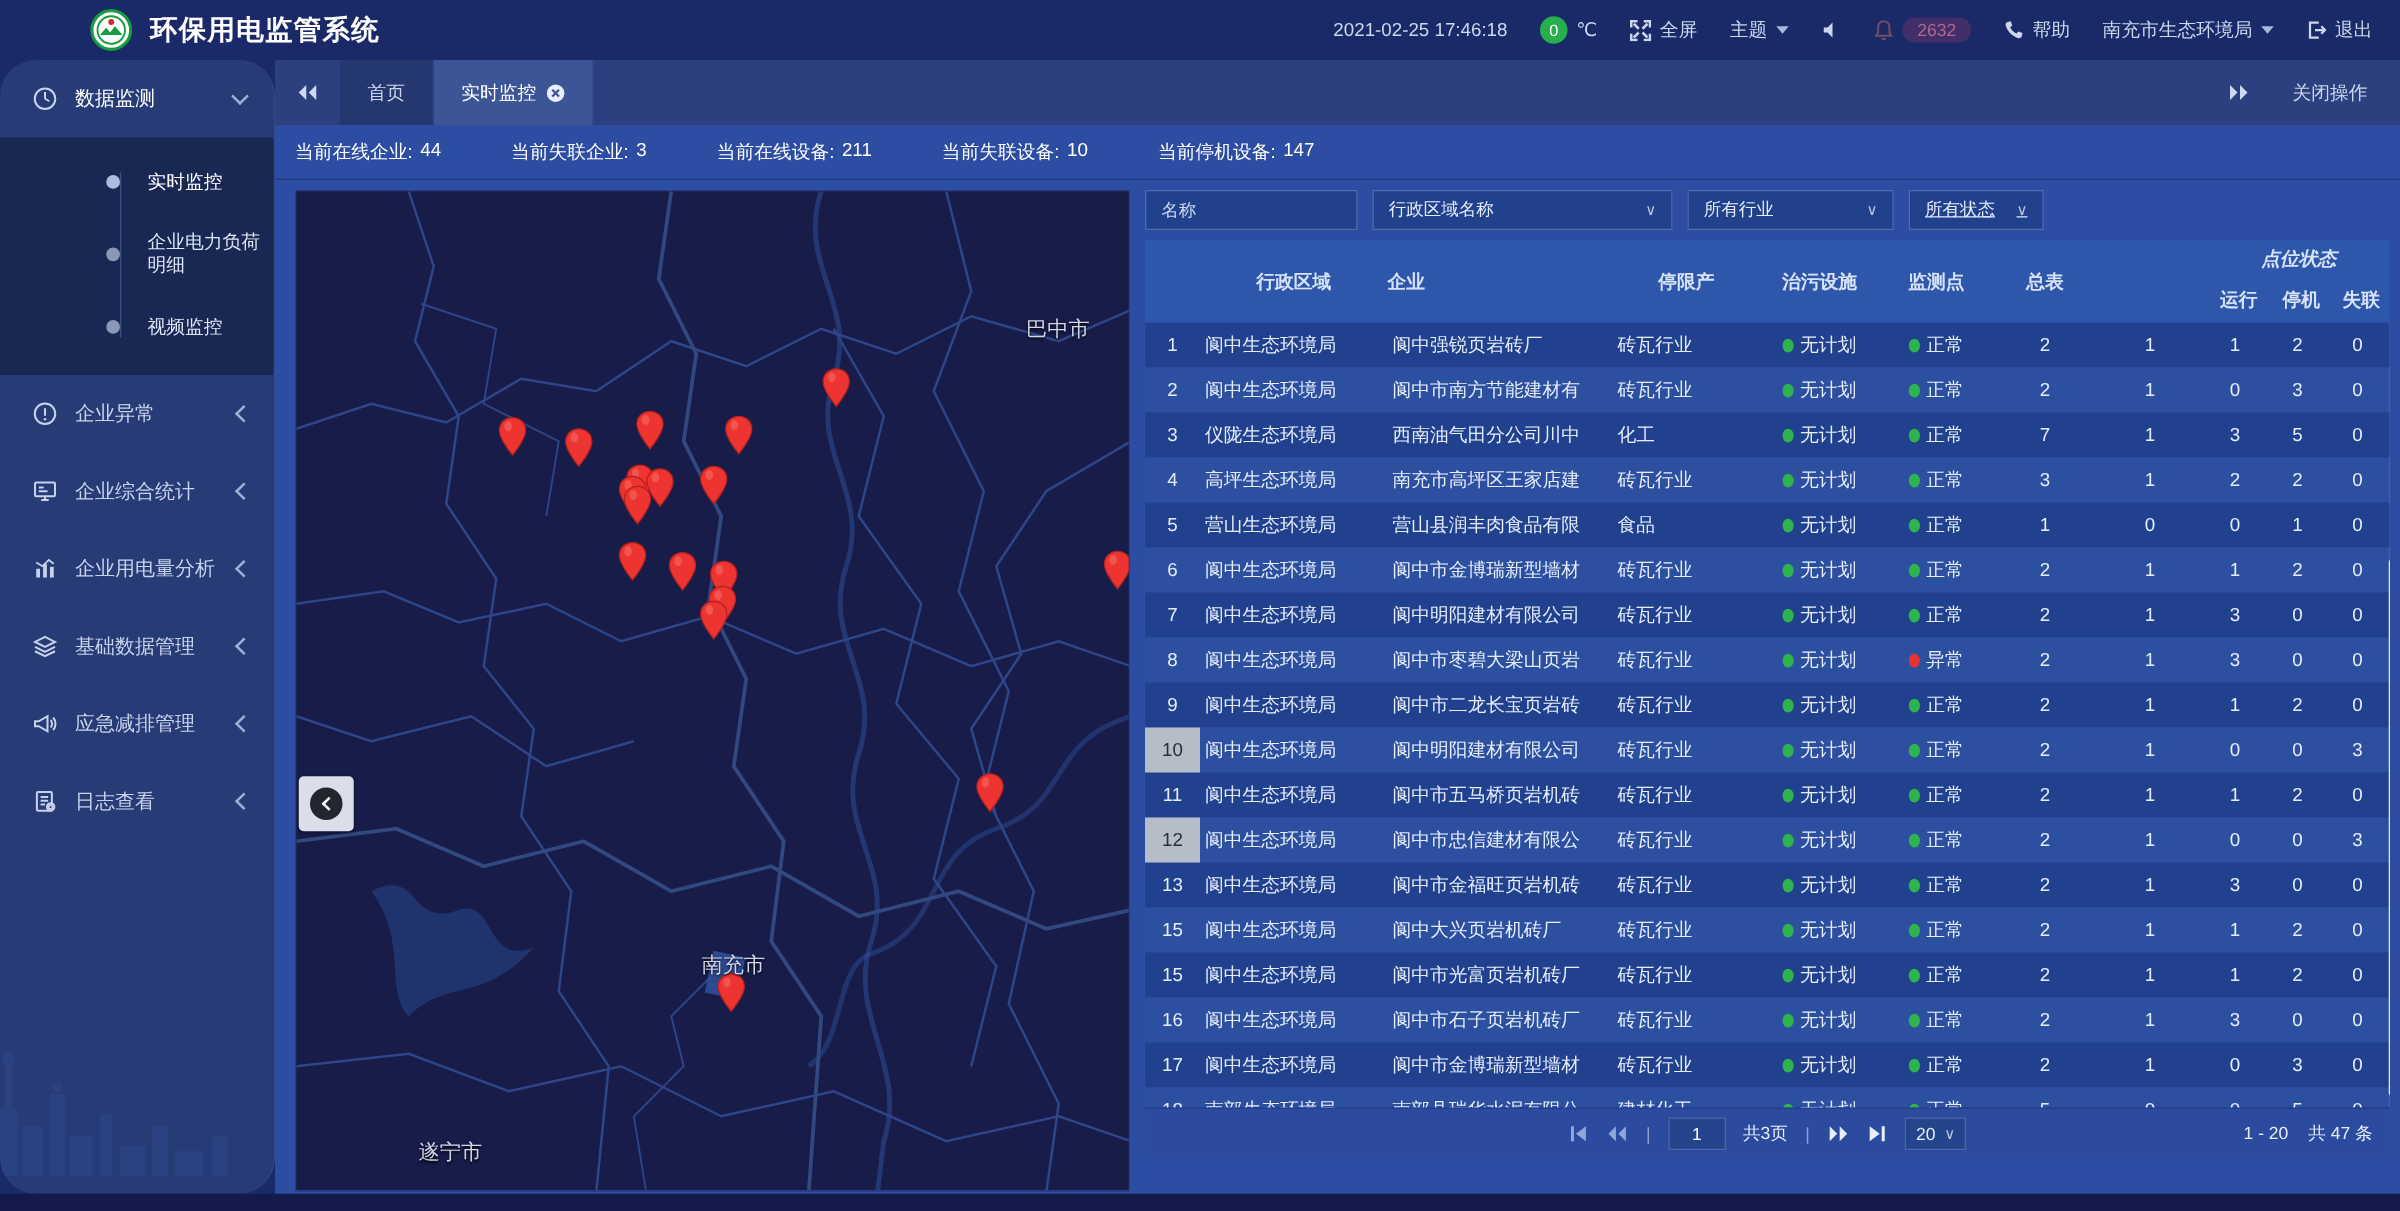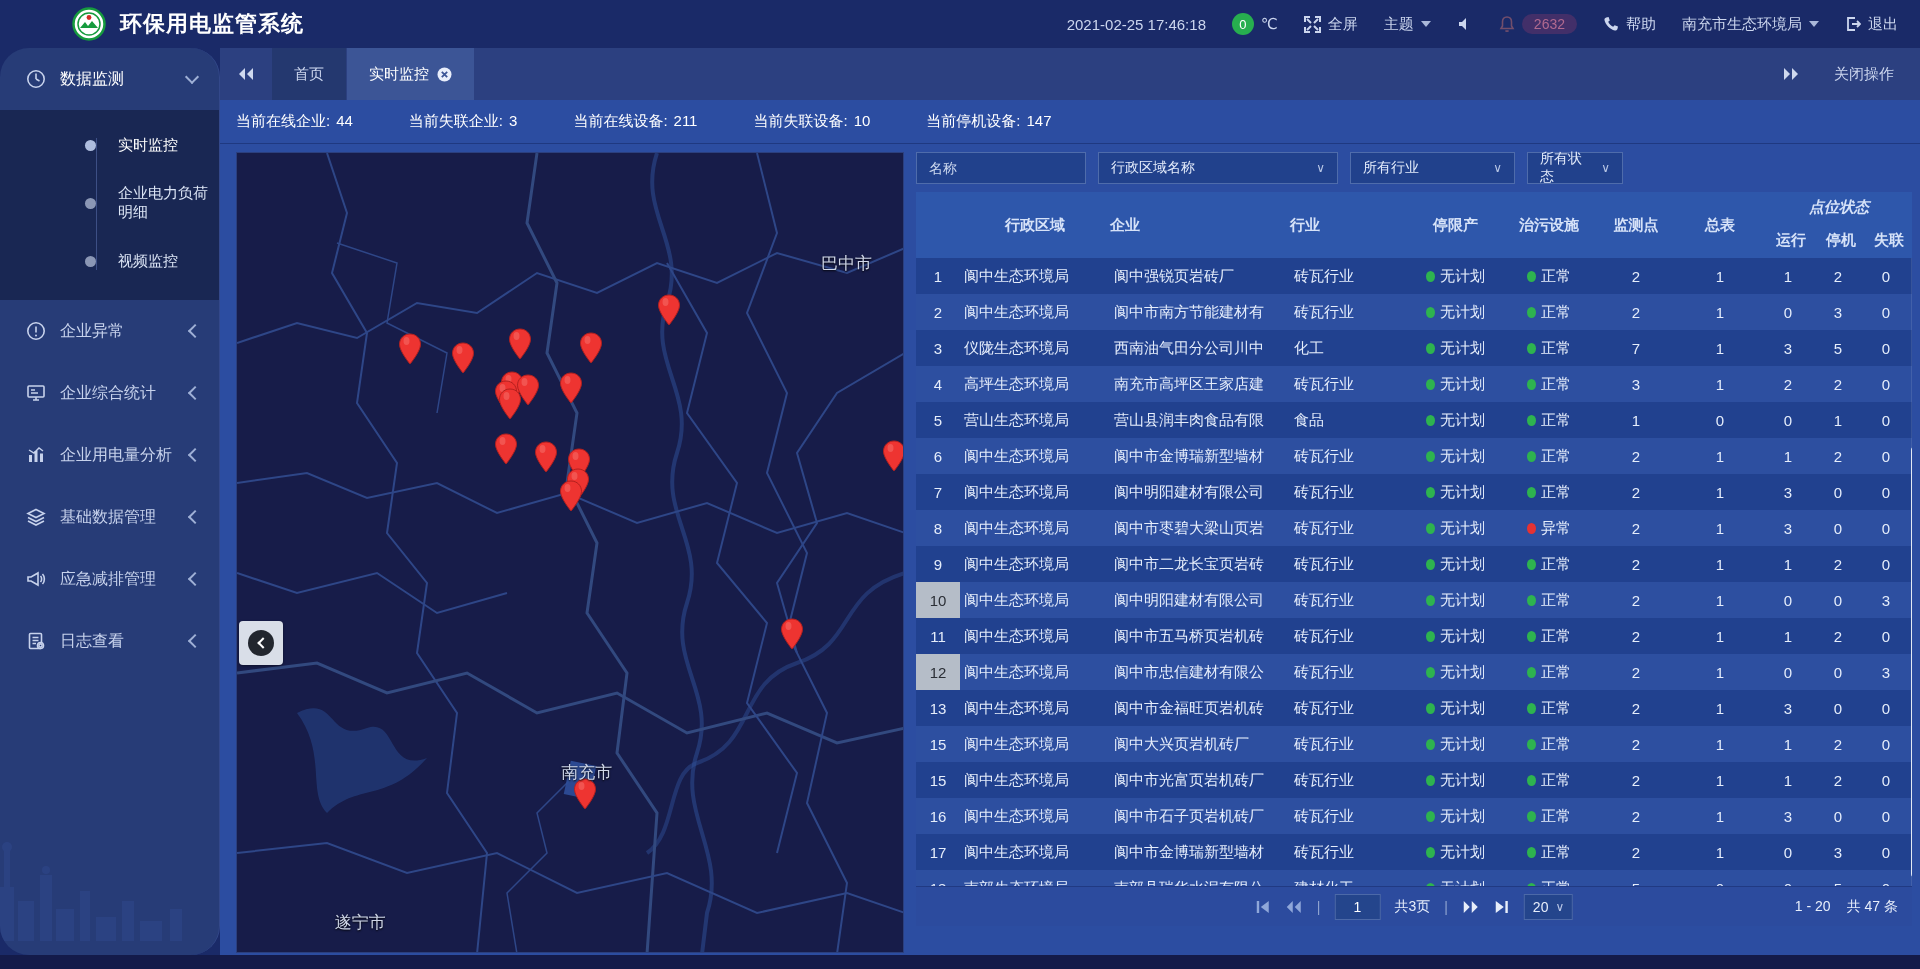--- a/index.html
+++ b/index.html
@@ -56,21 +56,21 @@
   .collapse-circle .chev { border-color:#fff; width:8px; height:8px; }
 
   
   .rpanel { position:relative; flex:1; height:803px; }
   .filters { display:flex; gap:12px; height:32px; margin-bottom:8px; }
   .f-ctl { background:#21418c; border:1px solid #4f6cab; color:#e4ecfb; font-size:14px; height:32px; display:flex; align-items:center; padding:0 12px; gap:10px; }
   .f-input { width:170px; background:#21418c; border:1px solid #4f6cab; color:#e4ecfb; font-size:14px; padding:0 12px; outline:none; }
   .f-input::placeholder { color:#cdd9ef; }
   .f-ctl .grow { flex:1; }
   .f-chev { color:#b9c7e6; font-size:12px; }
-  .w240{width:240px;} .w165{width:165px;} .w120{width:96px;}
+  .w240{width:240px;} .w165{width:165px;} .w120{width:108px;text-decoration:underline;}
 
   .grid-cols { display:grid; grid-template-columns:44px 150px 180px 118px 95px 92px 82px 86px 50px 50px 46px; }
   .thead { background:#2e57ab; color:#d6e2f8; font-size:15px; height:66px; position:relative; }
   .th { display:flex; align-items:center; justify-content:center; font-weight:bold; }
   .th.left { justify-content:flex-start; }
   .group-hd { position:absolute; right:0; top:6px; width:146px; text-align:center; font-style:italic; font-weight:bold; }
   .sub-hd { position:absolute; right:0; bottom:8px; width:146px; display:grid; grid-template-columns:50px 50px 46px; text-align:center; font-weight:bold; }
   .rows-wrap { height:630px; overflow:hidden; position:relative; }
   .trow { height:36px; color:#e5edfb; font-size:15px; align-items:center; cursor:default; }
   .trow.dark { background:#21418f; } .trow.light { background:#2d4fa0; }
@@ -430,21 +430,20 @@
         <div class="thead grid-cols" id="thead">
           <div class="group-hd">点位状态</div>
           <div class="sub-hd" id="subhd">
               <div>运行</div>
               <div>停机</div>
               <div>失联</div>
             </div>
         <div class="th" style="grid-row: 1 / span 2;"></div>
             <div class="th left" style="justify-content: center; grid-row: 1 / span 2;">行政区域</div>
             <div class="th left" style="grid-row: 1 / span 2;">企业</div>
-            <div class="th left" style="grid-row: 1 / span 2;">行业</div>
             <div class="th" style="grid-row: 1 / span 2;">停限产</div>
             <div class="th" style="grid-row: 1 / span 2;">治污设施</div>
             <div class="th" style="grid-row: 1 / span 2;">监测点</div>
             <div class="th" style="grid-row: 1 / span 2;">总表</div>
           </div>
 
         <div class="rows-wrap" id="tbody">
 
         <div class="trow grid-cols dark">
               <div class="td">1</div>

